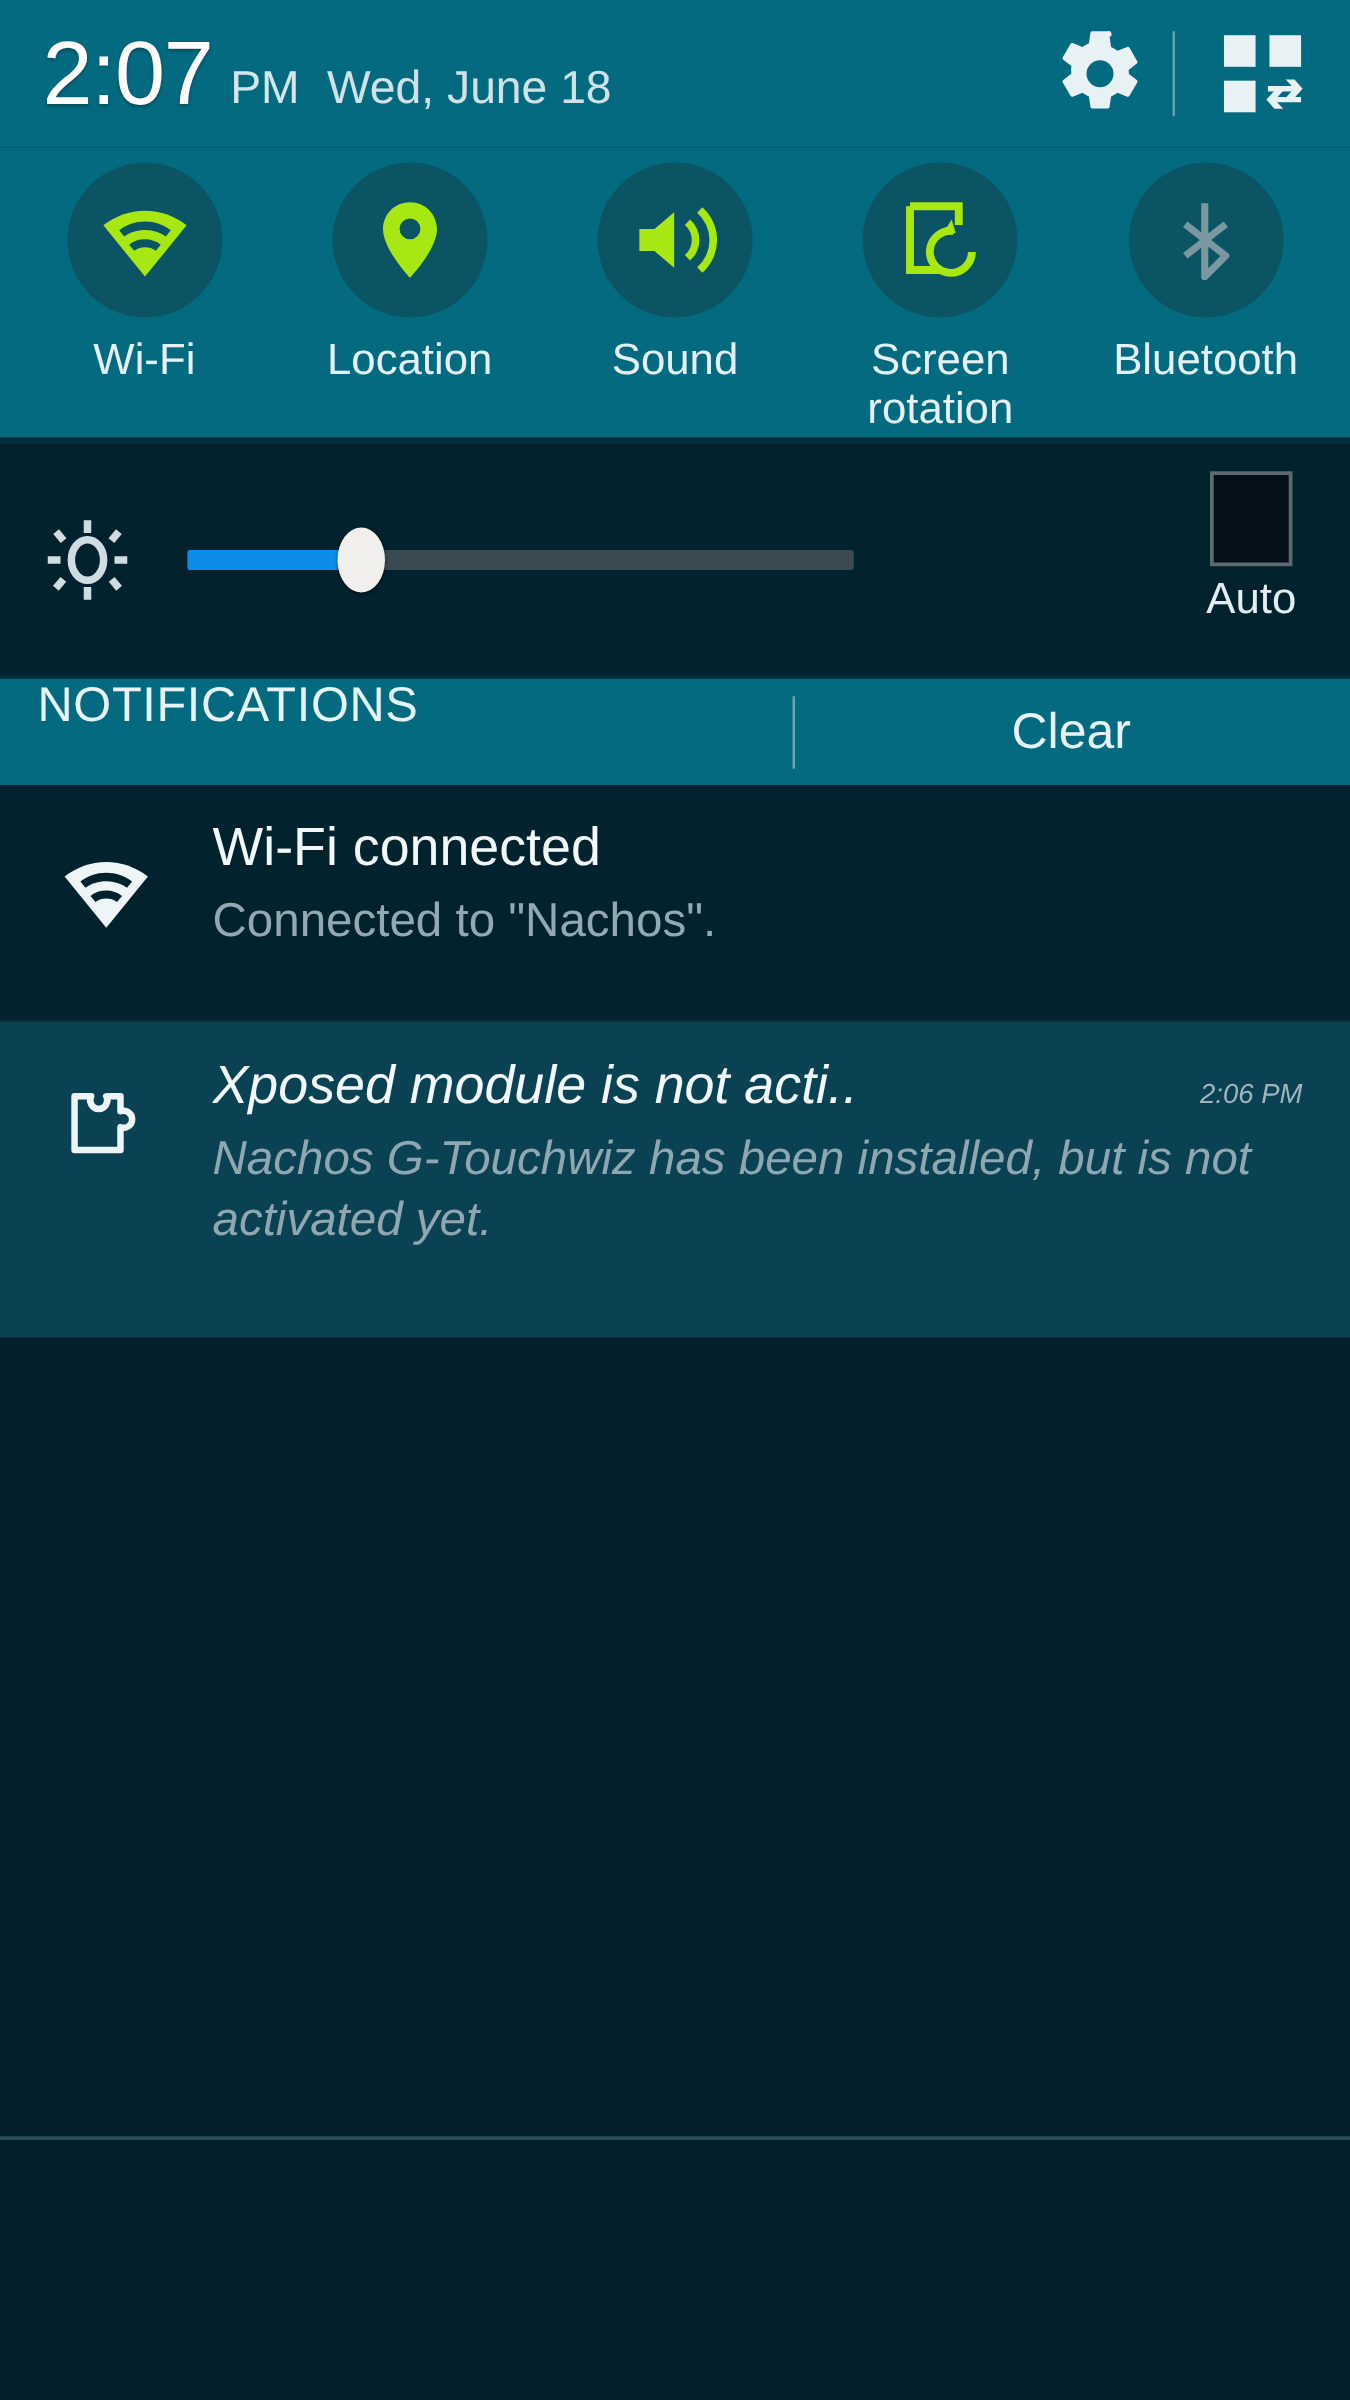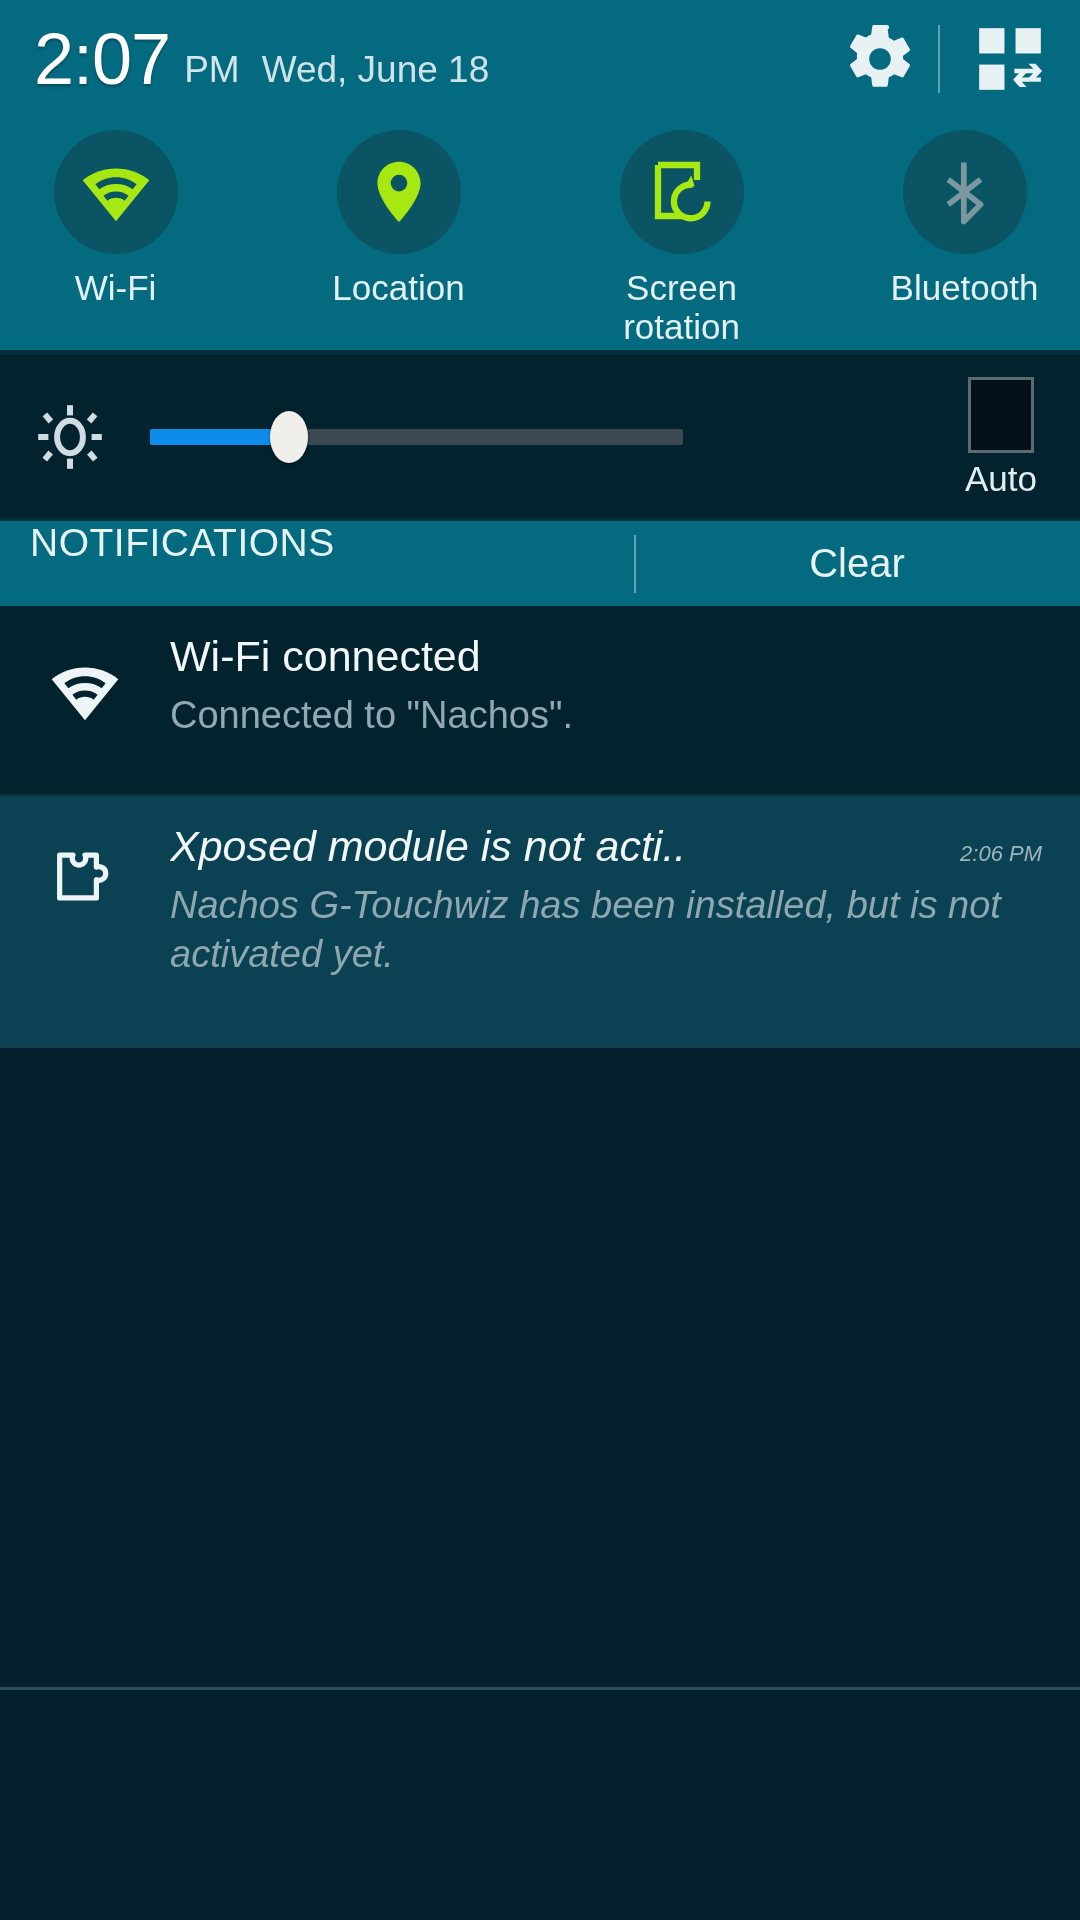--- a/index.html
+++ b/index.html
@@ -126,21 +126,21 @@
     max-width: 190px;
   }
 
   
   .brightness-sep {
     height: 5px;
     background: #01303d;
   }
   .brightness {
     position: relative;
-    height: 163px;
+    height: 185px;
     background: #02222e;
   }
   .brightness-icon {
     position: absolute;
     left: 30px;
     top: 50%;
     transform: translateY(-50%);
     width: 80px;
     height: 80px;
     display: flex;
@@ -366,20 +366,32 @@
       <div class="toggle-circle">
         <span>
           <svg width="74" height="74" viewBox="0 0 24 24">
             <path fill="#a8e812" d="M12 2.2c-3.9 0-7 3.1-7 7 0 5.2 7 12.6 7 12.6s7-7.4 7-12.6c0-3.9-3.1-7-7-7zm0 9.6a2.7 2.7 0 1 1 0-5.4 2.7 2.7 0 0 1 0 5.4z"></path>
           </svg>
         </span>
       </div>
       <div class="toggle-label">Location</div>
     </div>
 
+    <div class="toggle">
+      <div class="toggle-circle">
+        <span>
+          <svg width="76" height="76" viewBox="0 0 24 24">
+            <path fill="#a8e812" d="M3 9.2v5.6h3.8L11.8 19V5L6.8 9.2z"></path>
+            <path fill="#a8e812" d="M14.5 8.2a5 5 0 0 1 0 7.6l1.3 1.4a6.9 6.9 0 0 0 0-10.4l-1.3 1.4z"></path>
+            <path fill="#a8e812" d="M17.6 5.1a9.2 9.2 0 0 1 0 13.8l1.3 1.4a11.1 11.1 0 0 0 0-16.6l-1.3 1.4z"></path>
+          </svg>
+        </span>
+      </div>
+      <div class="toggle-label">Sound</div>
+    </div>
 
     <div class="toggle">
       <div class="toggle-circle">
         <span>
           <svg width="72" height="72" viewBox="0 0 24 24">
             <path fill="none" stroke="#a8e812" stroke-width="2.1" d="M4 3h13v5"></path>
             <path fill="none" stroke="#a8e812" stroke-width="2.1" d="M4 3v17h8"></path>
             <path fill="none" stroke="#a8e812" stroke-width="2.1" d="M20.5 15.2a5.6 5.6 0 1 1-4.9-5.6"></path>
             <path fill="#a8e812" d="M15.1 6.5l1.1 3.6-3.7.7z"></path>
           </svg>

